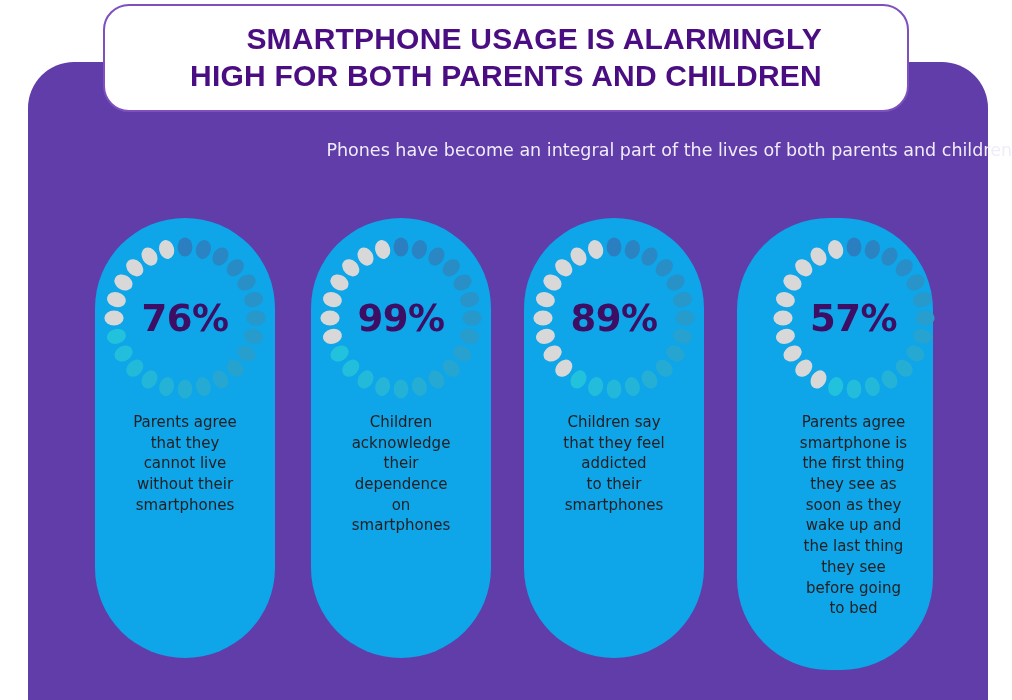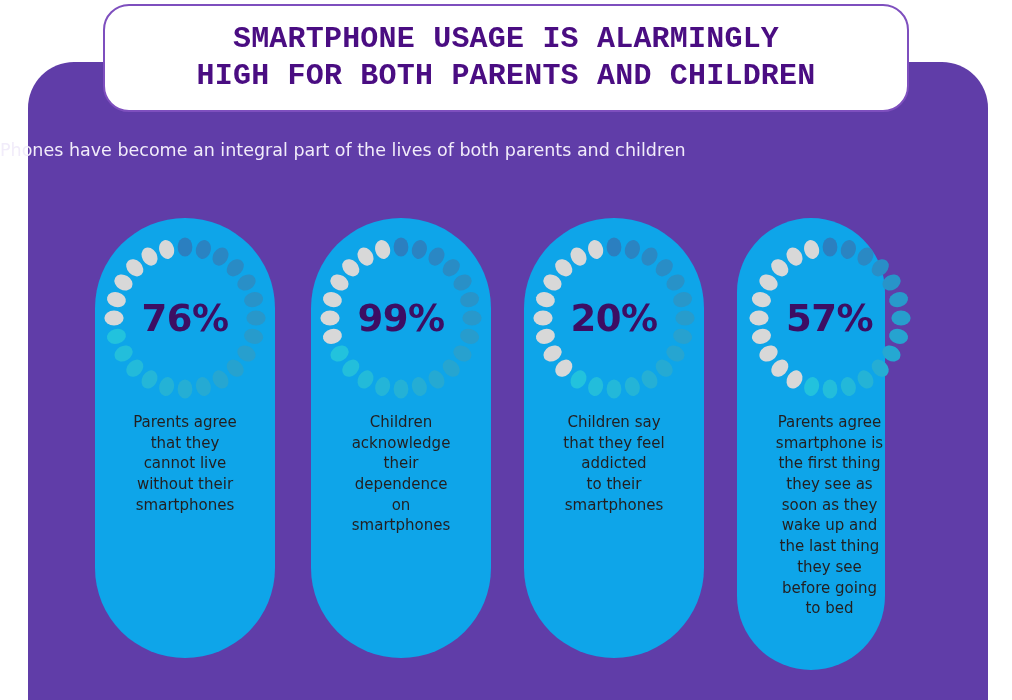--- a/index.html
+++ b/index.html
@@ -48,33 +48,33 @@
     display: flex;
     align-items: center;
     justify-content: center;
     z-index: 6;
   }
   .title-text {
     color: #4a0d82;
     font-size: 30px;
     font-weight: bold;
     line-height: 1.22;
-    text-align: center;
+    text-align: right;
     letter-spacing: 0.2px;
     white-space: pre-line;
-    font-family: Liberation Mono, monospace;
+    font-family: Liberation Sans, sans-serif;
   }
 
   
   .subtitle {
     position: absolute;
     left: 0;
     top: 140px;
     width: 1012px;
-    text-align: left;
+    text-align: right;
     color: #f1ecfa;
     font-size: 17.5px;
     font-weight: normal;
     z-index: 5;
     font-family: "DejaVu Sans", sans-serif;
   }
 
   
   .cards-layer {
     position: absolute;
@@ -243,29 +243,29 @@
             <ellipse cx="41.80" cy="142.20" rx="7.4" ry="9.6" transform="rotate(225.00 41.80 142.20)" fill="#d8d8d8"></ellipse>
             <ellipse cx="30.51" cy="127.50" rx="7.4" ry="9.6" transform="rotate(240.00 30.51 127.50)" fill="#d8d8d8"></ellipse>
             <ellipse cx="23.42" cy="110.38" rx="7.4" ry="9.6" transform="rotate(255.00 23.42 110.38)" fill="#d8d8d8"></ellipse>
             <ellipse cx="21.00" cy="92.00" rx="7.4" ry="9.6" transform="rotate(270.00 21.00 92.00)" fill="#d8d8d8"></ellipse>
             <ellipse cx="23.42" cy="73.62" rx="7.4" ry="9.6" transform="rotate(285.00 23.42 73.62)" fill="#d8d8d8"></ellipse>
             <ellipse cx="30.51" cy="56.50" rx="7.4" ry="9.6" transform="rotate(300.00 30.51 56.50)" fill="#d8d8d8"></ellipse>
             <ellipse cx="41.80" cy="41.80" rx="7.4" ry="9.6" transform="rotate(315.00 41.80 41.80)" fill="#d8d8d8"></ellipse>
             <ellipse cx="56.50" cy="30.51" rx="7.4" ry="9.6" transform="rotate(330.00 56.50 30.51)" fill="#d8d8d8"></ellipse>
             <ellipse cx="73.62" cy="23.42" rx="7.4" ry="9.6" transform="rotate(345.00 73.62 23.42)" fill="#d8d8d8"></ellipse>
           </svg>
-          <div class="donut-value">20%</div>
+          <div class="donut-value">89%</div>
         </div>
         <div class="card-caption">Children say
 that they feel
 addicted
 to their
 smartphones</div>
       </div>
-      <div class="card" style="left: 737px; top: 218px; width: 148px; height: 452px; padding-left: 37px;">
+      <div class="card" style="left: 737px; top: 218px; width: 196px; height: 452px; padding-left: 37px;">
         <div class="donut-wrap">
           <svg class="donut-svg" viewBox="0 0 184 184">
             <ellipse cx="92.00" cy="21.00" rx="7.4" ry="9.6" transform="rotate(0.00 92.00 21.00)" fill="rgb(43,127,192)"></ellipse>
             <ellipse cx="110.38" cy="23.42" rx="7.4" ry="9.6" transform="rotate(15.00 110.38 23.42)" fill="rgb(42,132,194)"></ellipse>
             <ellipse cx="127.50" cy="30.51" rx="7.4" ry="9.6" transform="rotate(30.00 127.50 30.51)" fill="rgb(42,137,196)"></ellipse>
             <ellipse cx="142.20" cy="41.80" rx="7.4" ry="9.6" transform="rotate(45.00 142.20 41.80)" fill="rgb(41,142,199)"></ellipse>
             <ellipse cx="153.49" cy="56.50" rx="7.4" ry="9.6" transform="rotate(60.00 153.49 56.50)" fill="rgb(40,148,201)"></ellipse>
             <ellipse cx="160.58" cy="73.62" rx="7.4" ry="9.6" transform="rotate(75.00 160.58 73.62)" fill="rgb(40,153,203)"></ellipse>
             <ellipse cx="163.00" cy="92.00" rx="7.4" ry="9.6" transform="rotate(90.00 163.00 92.00)" fill="rgb(39,158,205)"></ellipse>
             <ellipse cx="160.58" cy="110.38" rx="7.4" ry="9.6" transform="rotate(105.00 160.58 110.38)" fill="rgb(38,163,208)"></ellipse>

